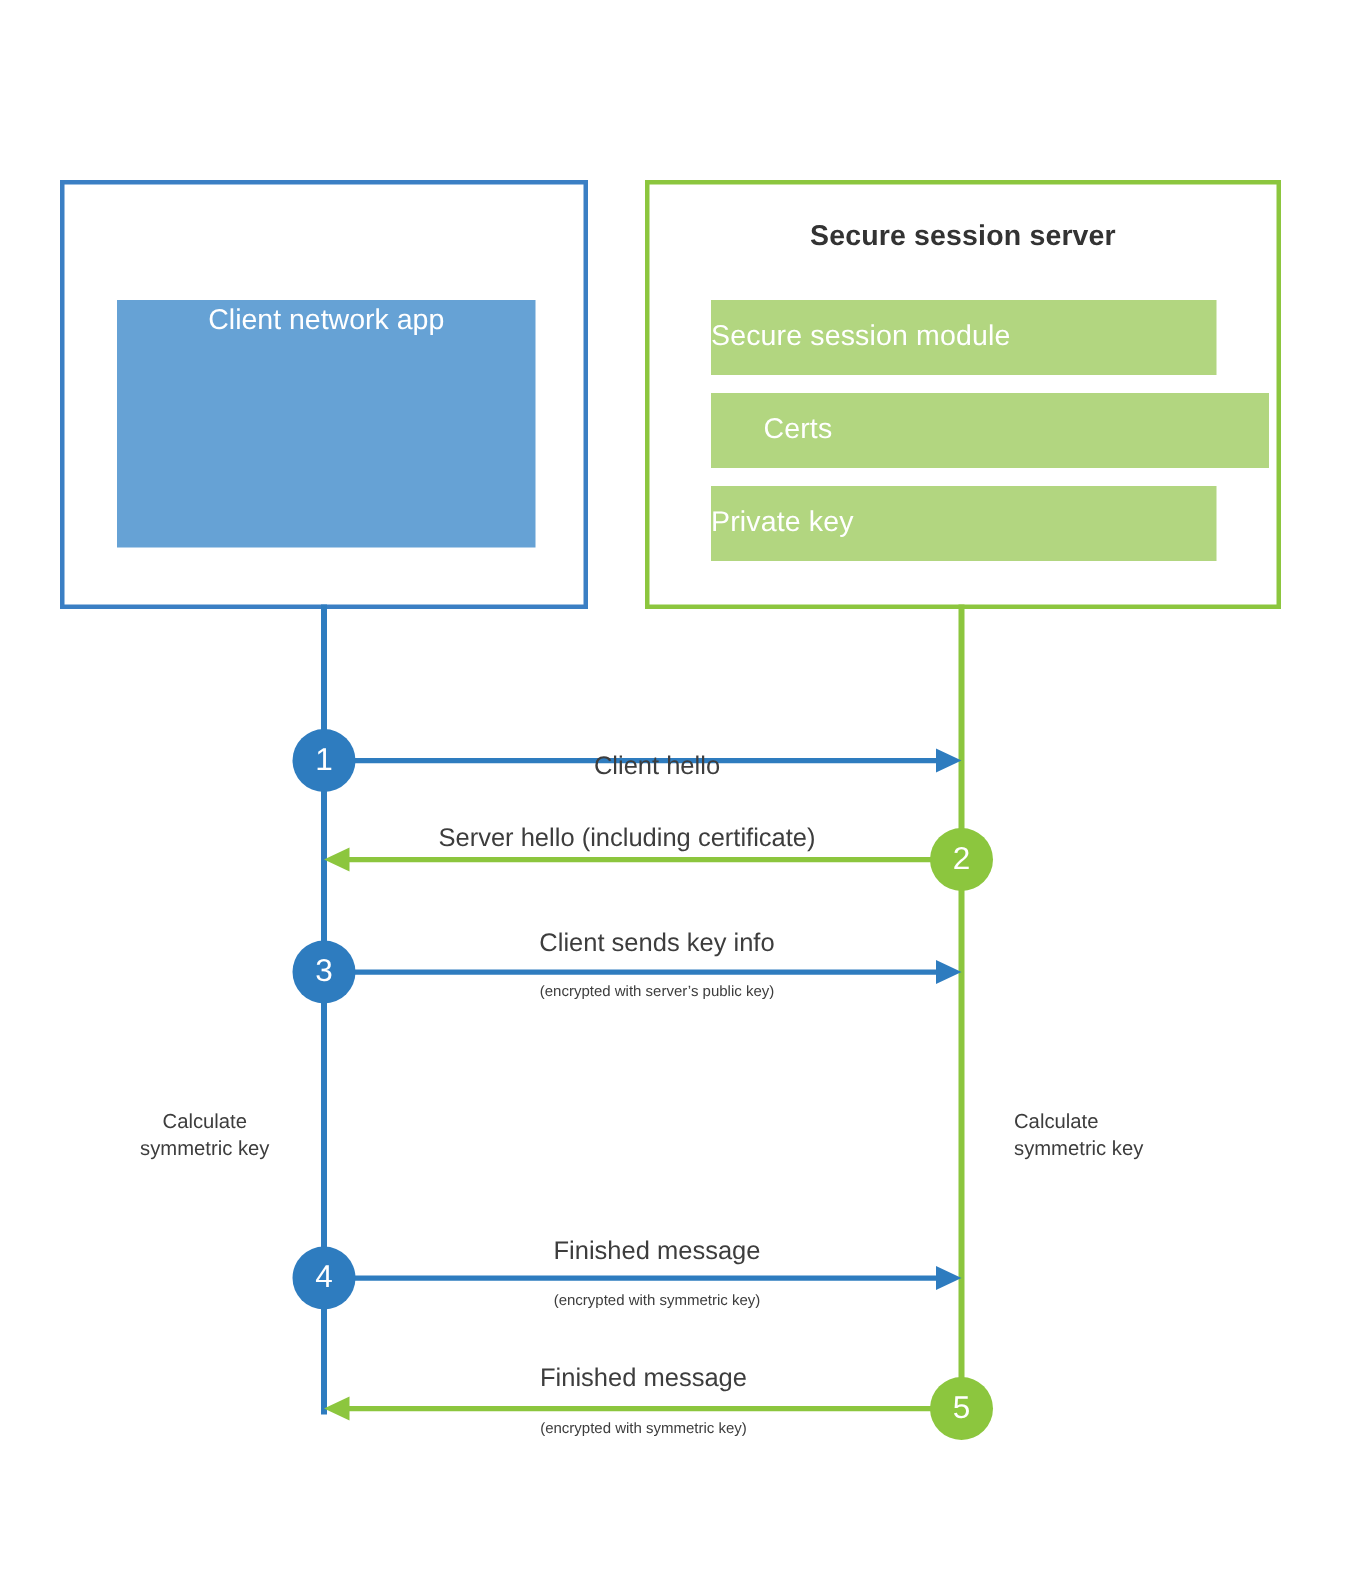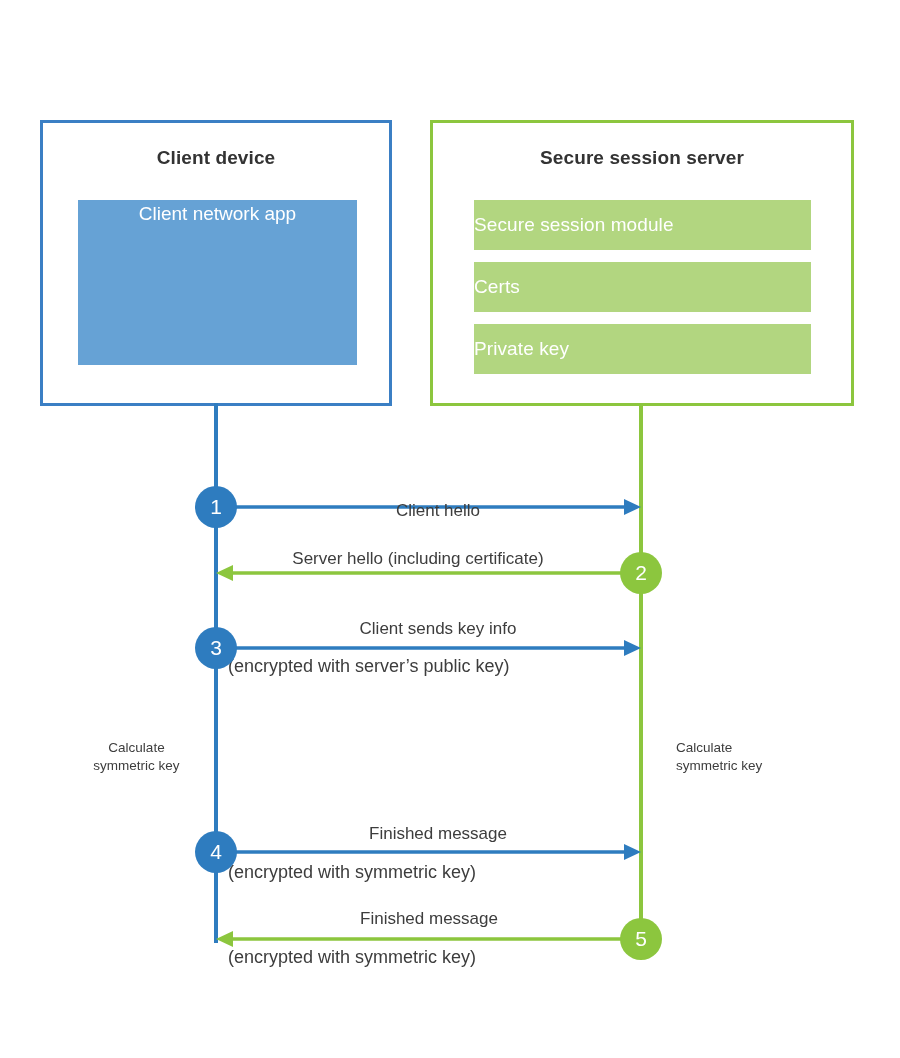--- a/index.html
+++ b/index.html
@@ -96,21 +96,21 @@
     align-items: center;
     justify-content: flex-start;
   }
   .server-bar-label {
     color: #ffffff;
     font-size: 19px;
     font-weight: 400;
     letter-spacing: 0.1px;
   }
   #server-bar-0 { top: 77px; }
-  #server-bar-1 { top: 139px; }
+  #server-bar-1 { top: 139px; padding-left: 35px; }
   #server-bar-2 { top: 201px; }
 
   
   .lifeline {
     position: absolute;
     width: 4px;
   }
   #client-lifeline {
     left: 214px;
     top: 403px;
@@ -157,22 +157,22 @@
     position: absolute;
     text-align: center;
     font-size: 17px;
     font-weight: 400;
     color: #3d3d3d;
     white-space: nowrap;
     z-index: 3;
   }
   .msg-sublabel {
     position: absolute;
-    text-align: left;
-    font-size: 18px;
+    text-align: center;
+    font-size: 10px;
     font-weight: 400;
     color: #3d3d3d;
     white-space: nowrap;
     z-index: 3;
   }
 
   
   .annotation {
     position: absolute;
     font-size: 13.5px;
@@ -184,21 +184,20 @@
   .annotation.right-side { text-align: left; }
   .annotation.left-side  { text-align: center; }
 </style>
 </head>
 <body>
 
 <div id="canvas">
 
 
   <div id="client-box" class="party-box">
-    <div class="party-title">Client device</div>
     <div id="client-app">
       <div id="client-app-label">Client network app</div>
     </div>
   </div>
 
   <div id="server-box" class="party-box">
     <div class="party-title">Secure session server</div>
 
     <div id="server-bar-0" class="server-bar">
       <span class="server-bar-label">Secure session module</span>

